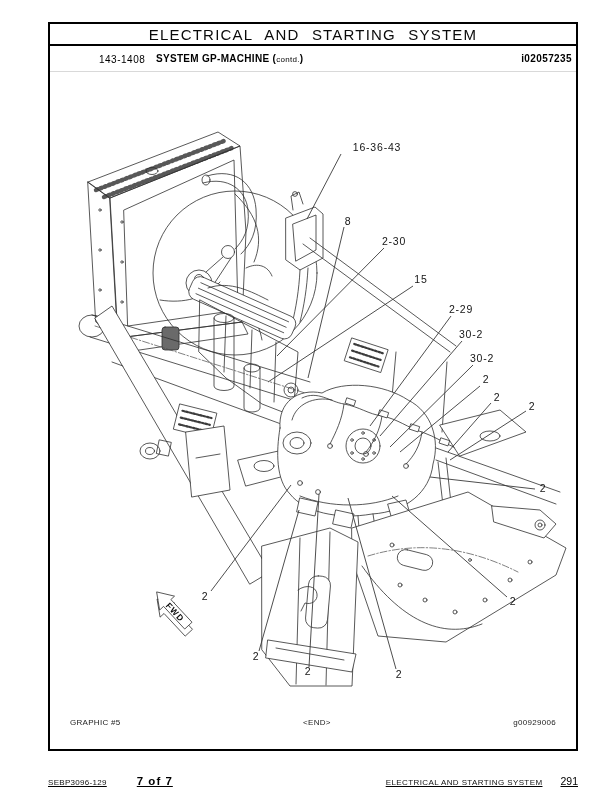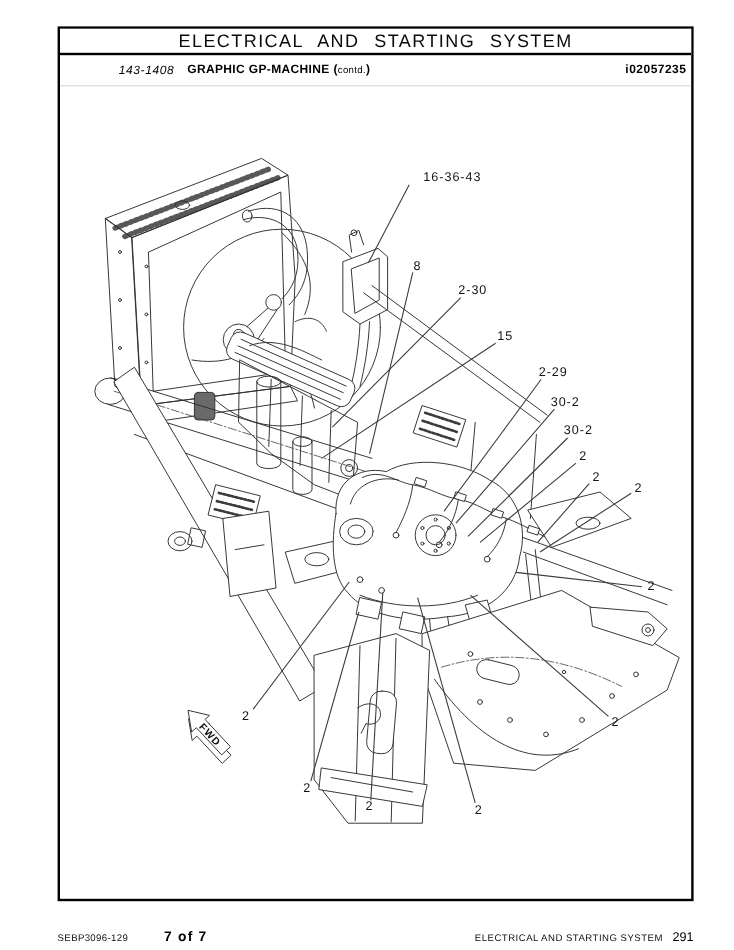--- a/index.html
+++ b/index.html
@@ -12,40 +12,40 @@
     position:absolute; left:48px; top:22px; width:526px; height:725px;
     border:2px solid #000; background:transparent; z-index:2;
   }
   .title-band {
     height:20px; border-bottom:2px solid #000;
     display:flex; align-items:center; justify-content:center;
     font-size:15px; letter-spacing:1.2px; word-spacing:7px; color:#0a0a0a;
     background:#fff;
   }
   .sub-row { position:relative; height:25px; border-bottom:1px solid #d9d9d9; font-size:10px; }
-  .sec-num   { position:absolute; left:49px; top:8px; font-style:italic; letter-spacing:0.5px; }
+  .sec-num   { position:absolute; left:49px; top:8px; letter-spacing:0.5px; }
   .sec-title { position:absolute; left:106px; top:7px; font-weight:bold; letter-spacing:0.3px; }
   .sec-title .contd { font-weight:normal; font-size:8px;margin-top:24px; }
   .doc-id    { position:absolute; right:4px; top:7px; font-weight:bold; letter-spacing:0.4px;margin-left:14px; }
   
   .caption-row {
     position:absolute; left:0; right:0; bottom:22px;
     display:flex; justify-content:space-between; align-items:baseline;
     padding:0 20px; font-size:8px; color:#1c1c1c; letter-spacing:0.3px;
   }
   
   .page-footer {
     position:absolute; left:48px; right:34px; top:758px; z-index:2;
     display:flex; justify-content:space-between; align-items:baseline;
   }
-  .footer-left, .footer-right { display:flex; align-items:baseline; }
+  .footer-left, .footer-right { display:flex; align-items:baseline;text-decoration:underline; }
   .doc-code   { font-size:8px; letter-spacing:0.3px; color:#111; }
   .page-of    { font-size:11.5px; font-weight:bold; margin-left:30px; letter-spacing:1px; color:#000;margin-top:17px; }
   .footer-title { font-size:8px; letter-spacing:0.4px; color:#111; }
-  .page-num   { font-size:10.5px; margin-left:8px; color:#000; }
+  .page-num   { font-size:10.5px; margin-left:18px; color:#000; }
   
   svg#figure { position:absolute; left:0; top:0; z-index:1; }
   svg#figure * { vector-effect:non-scaling-stroke; }
   .art        { stroke:#2f2f2f; stroke-width:0.8; fill:none; stroke-linejoin:round; stroke-linecap:round; }
   .wfill      { fill:#ffffff; }
   .dark       { fill:#6a6a6a; stroke:#2f2f2f; }
   .louver     { stroke:#3c3c3c; stroke-width:4.5; fill:none; stroke-dasharray:1.6 2.9; opacity:0.85; }
   .grille     { stroke:#3c3c3c; stroke-width:2.2; fill:none; stroke-dasharray:2 1.6; }
   .dashdot    { stroke:#4a4a4a; stroke-width:0.7; fill:none; stroke-dasharray:7 2 1.5 2; }
   .leader     { stroke:#3a3a3a; stroke-width:0.9; fill:none; }
@@ -279,24 +279,29 @@
       <text class="fwd-text" x="16" y="3.5">FWD</text>
     </g>
   </svg>
 
   <div class="page-frame">
 
     <div class="title-band">ELECTRICAL AND STARTING SYSTEM</div>
 
     <div class="sub-row">
       <span class="sec-num">143-1408</span>
-      <span class="sec-title"><span>GRAPHIC GP-MACHINE (</span><span class="contd">contd.</span><span>)</span></span>
+      <span class="sec-title"><span>SYSTEM GP-MACHINE (</span><span class="contd">contd.</span><span>)</span></span>
       <span class="doc-id">i02057235</span>
     </div>
 
+    <div class="caption-row">
+      <span>GRAPHIC #5</span>
+      <span>&lt;END&gt;</span>
+      <span>g00929006</span>
+    </div>
   </div>
 
   <div class="page-footer">
     <div class="footer-left">
       <span class="doc-code">SEBP3096-129</span>
       <span class="page-of">7 of 7</span>
     </div>
     <div class="footer-right">
       <span class="footer-title">ELECTRICAL AND STARTING SYSTEM</span>
       <span class="page-num">291</span>

